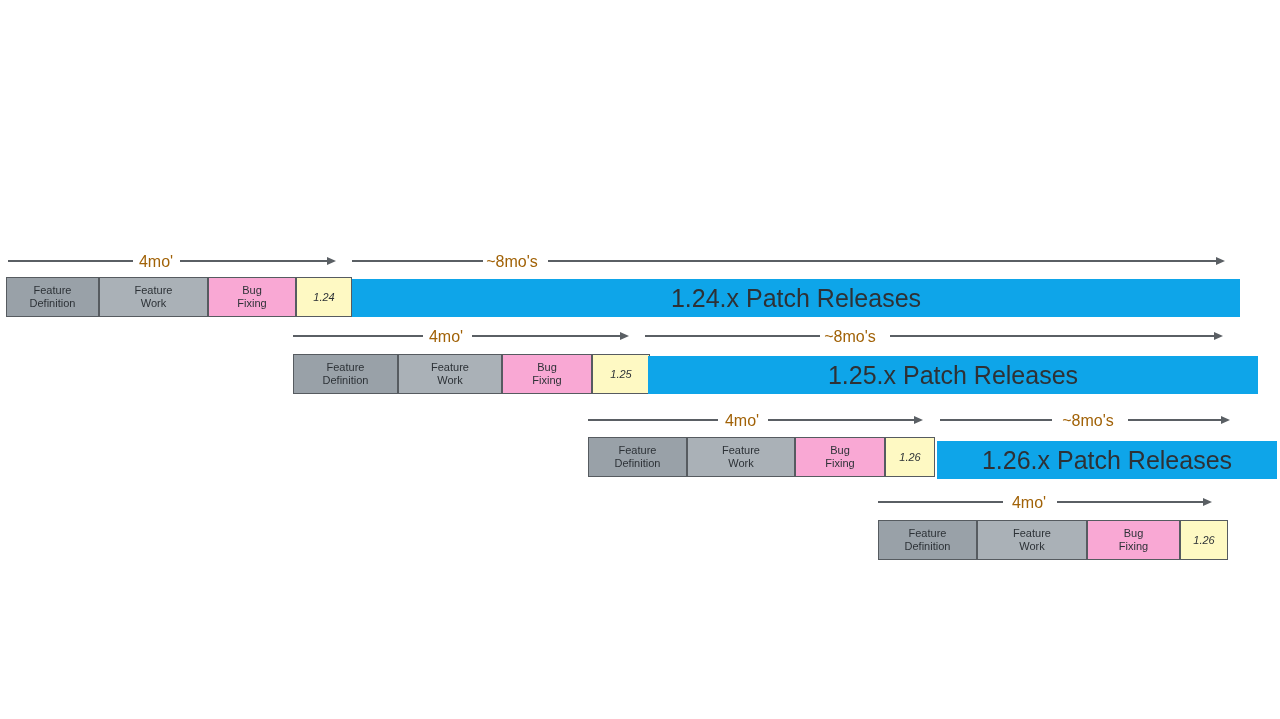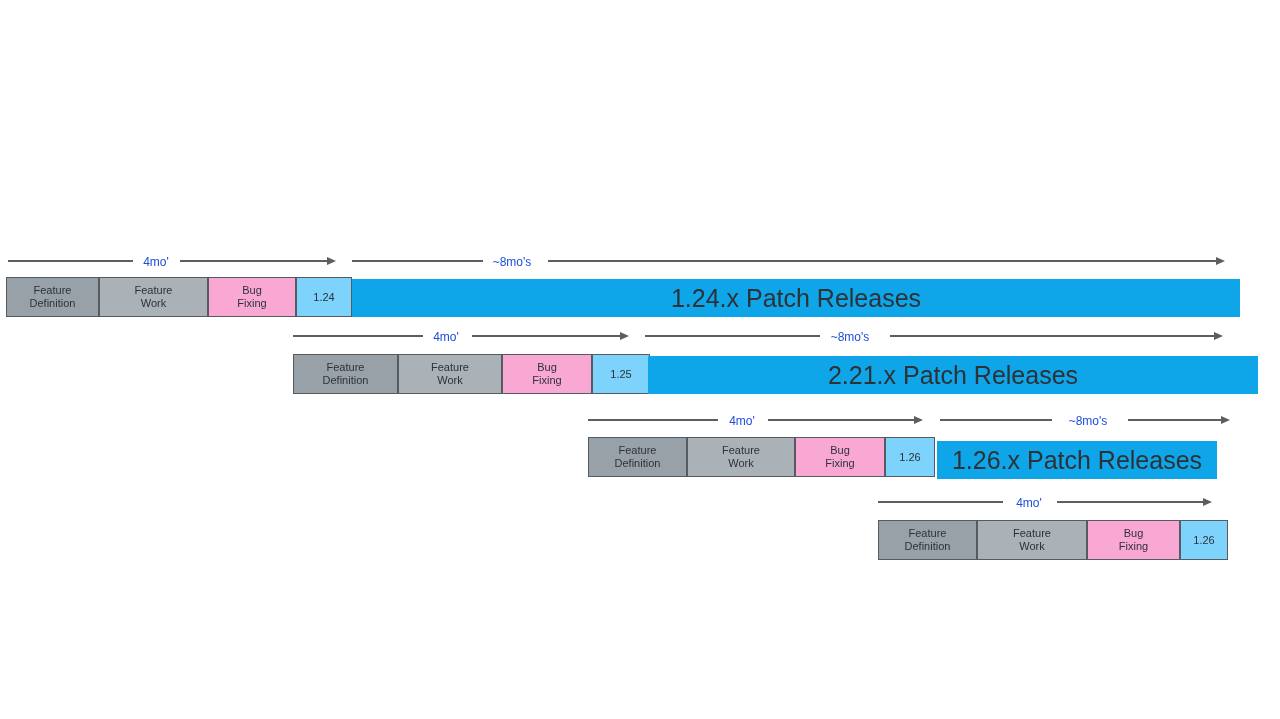--- a/index.html
+++ b/index.html
@@ -19,38 +19,38 @@
   .head{
     position:absolute;width:0;height:0;
     border-left:9px solid #5a5f64;
     border-top:4px solid transparent;
     border-bottom:4px solid transparent;
   }
   
   .dur{
     position:absolute;
     transform:translateX(-50%);
-    font-size:12px;color:#1d4ed8;
+    font-size:16px;color:#a16207;
     white-space:nowrap;
     line-height:14px;
   }
   
   .box{
     position:absolute;height:40px;
     box-sizing:border-box;
     border:1px solid #565b60;
     display:flex;align-items:center;justify-content:center;
     text-align:center;
     font-size:11px;line-height:13px;color:#2d3237;
     white-space:pre-line;
   }
   .fd{background:#99a1a8;}
   .fw{background:#aab1b7;}
   .bf{background:#f9a8d4;}
-  .ver{background:#7dd3fc;font-size:11px;}
+  .ver{background:#fef9c3;font-size:11px;font-style:italic;}
   
   .bar{
     position:absolute;height:38px;
     background:#0ea5e9;
     display:flex;align-items:center;justify-content:center;
     font-size:25px;color:#2e3135;
     white-space:nowrap;
   }
 </style>
 </head>
@@ -94,21 +94,21 @@
     <div class="head" style="left:1214px;top:332px"></div>
 
     <div class="box fd" style="left:293px;top:354px;width:105px">Feature
 Definition</div>
     <div class="box fw" style="left:398px;top:354px;width:104px">Feature
 Work</div>
     <div class="box bf" style="left:502px;top:354px;width:90px">Bug
 Fixing</div>
     <div class="box ver" style="left:592px;top:354px;width:58px">1.25</div>
 
-    <div class="bar" style="left:648px;top:356px;width:610px">2.21.x Patch Releases</div>
+    <div class="bar" style="left:648px;top:356px;width:610px">1.25.x Patch Releases</div>
   </div>
 
   <div>
 
     <div class="seg" style="left:588px;top:419px;width:130px"></div>
     <span class="dur" style="left:742px;top:414px">4mo'</span>
     <div class="seg" style="left:768px;top:419px;width:146px"></div>
     <div class="head" style="left:914px;top:416px"></div>
 
     <div class="seg" style="left:940px;top:419px;width:112px"></div>
@@ -117,21 +117,21 @@
     <div class="head" style="left:1221px;top:416px"></div>
 
     <div class="box fd" style="left:588px;top:437px;width:99px">Feature
 Definition</div>
     <div class="box fw" style="left:687px;top:437px;width:108px">Feature
 Work</div>
     <div class="box bf" style="left:795px;top:437px;width:90px">Bug
 Fixing</div>
     <div class="box ver" style="left:885px;top:437px;width:50px">1.26</div>
 
-    <div class="bar" style="left:937px;top:441px;width:280px">1.26.x Patch Releases</div>
+    <div class="bar" style="left:937px;top:441px;width:340px">1.26.x Patch Releases</div>
   </div>
 
   <div>
 
     <div class="seg" style="left:878px;top:501px;width:125px"></div>
     <span class="dur" style="left:1029px;top:496px">4mo'</span>
     <div class="seg" style="left:1057px;top:501px;width:146px"></div>
     <div class="head" style="left:1203px;top:498px"></div>
 
     <div class="box fd" style="left:878px;top:520px;width:99px">Feature

